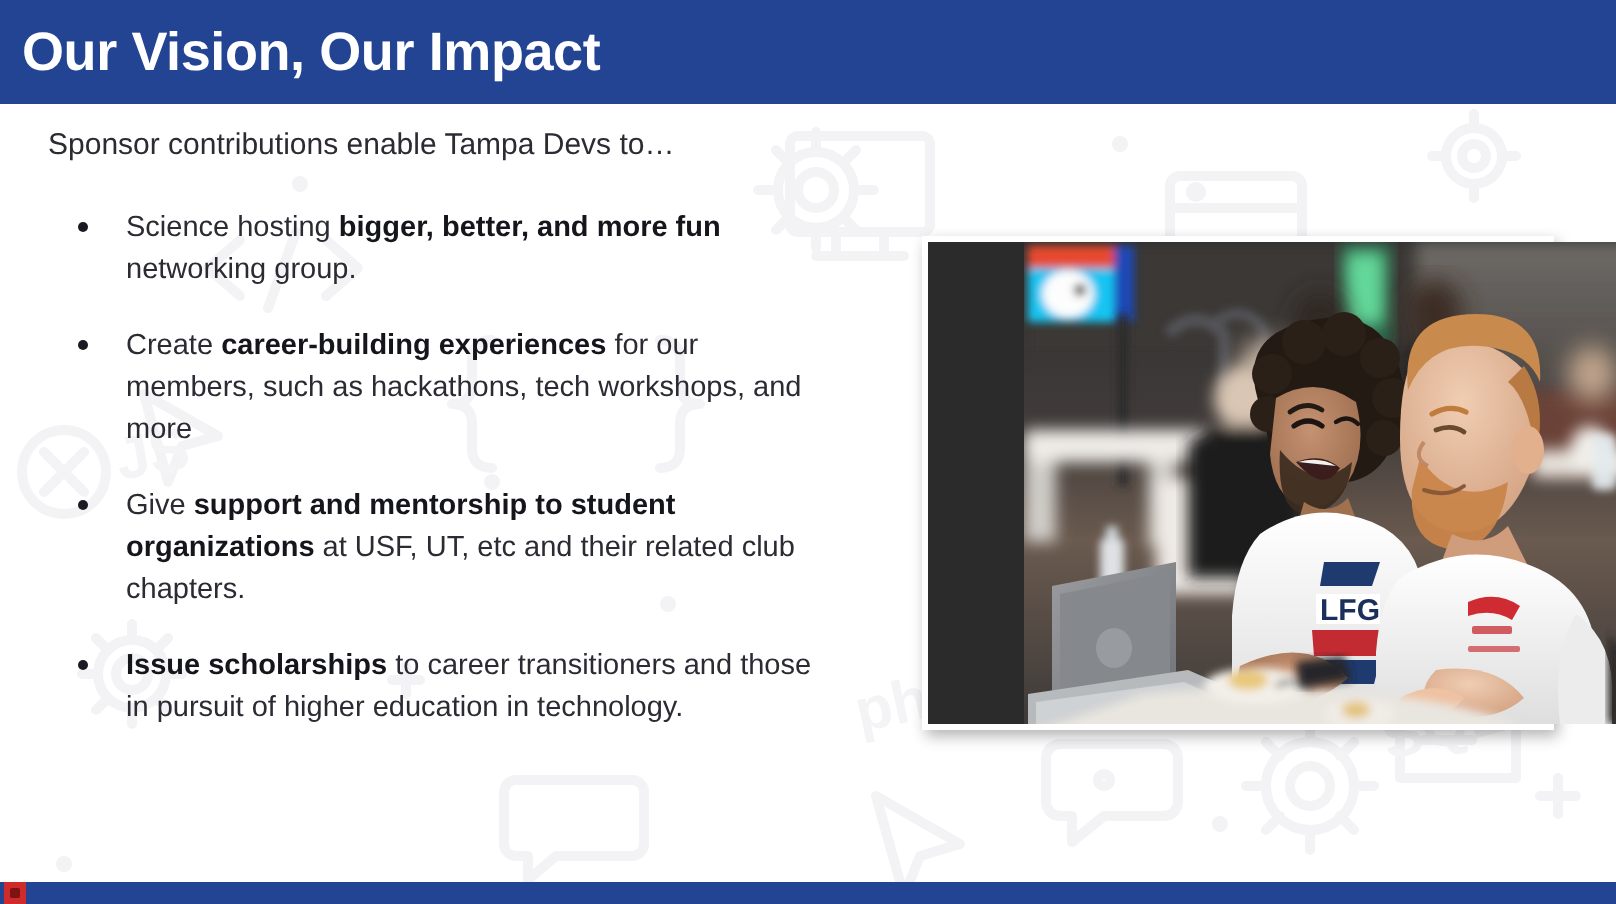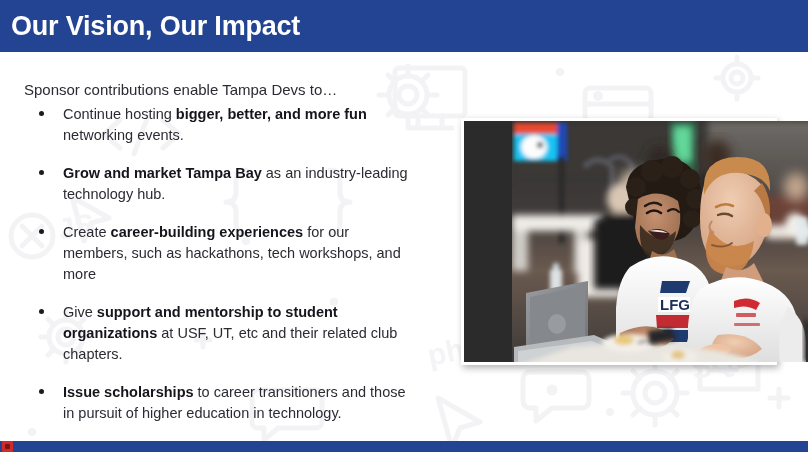--- a/index.html
+++ b/index.html
@@ -43,21 +43,21 @@
     line-height:34px;
   }
 
   
   .content{
     position:absolute;left:0;top:52px;
     width:808px;height:389px;
     z-index:4;
   }
   .intro{
-    position:absolute;left:24px;top:28px;
+    position:absolute;left:24px;top:11px;
     font-size:15px;
     color:#2b2b33;
     line-height:20px;
     white-space:nowrap;
   }
   .bullets{
     position:absolute;left:24px;top:52px;
     width:392px;
   }
   .bullet{
@@ -220,26 +220,23 @@
     <div class="title-text">Our Vision, Our Impact</div>
   </div>
 
   <div class="content">
 
     <div class="intro">Sponsor contributions enable Tampa Devs to…</div>
 
     <div class="bullets">
 
       <div class="bullet">
-        <span class="dot"></span><span>Continue hosting </span><b>bigger, better, and more fun</b><span> networking events.</span>
+        <span class="dot"></span><span>Science hosting </span><b>bigger, better, and more fun</b><span> networking group.</span>
       </div>
 
-      <div class="bullet">
-        <span class="dot"></span><span></span><b>Grow and market Tampa Bay</b><span> as an industry-leading technology hub.</span>
-      </div>
 
       <div class="bullet">
         <span class="dot"></span><span>Create </span><b>career-building experiences</b><span> for our members, such as hackathons, tech workshops, and more</span>
       </div>
 
       <div class="bullet">
         <span class="dot"></span><span>Give </span><b>support and mentorship to student organizations</b><span> at USF, UT, etc and their related club chapters.</span>
       </div>
 
 

